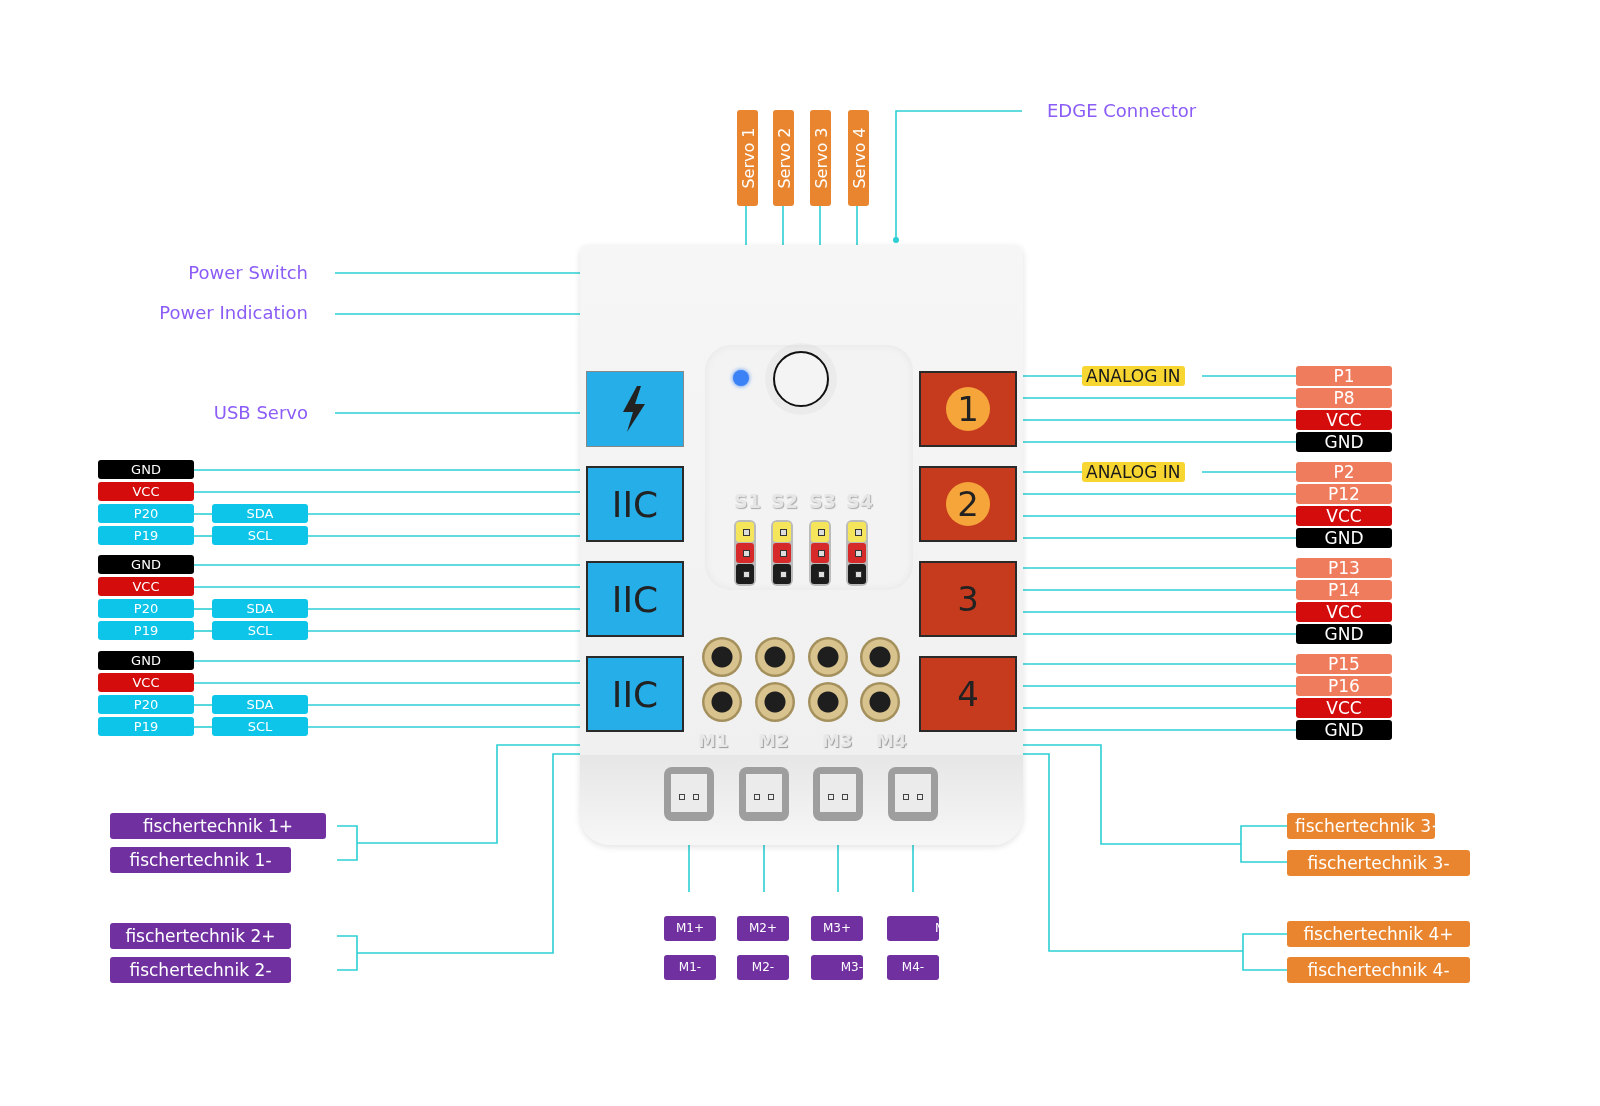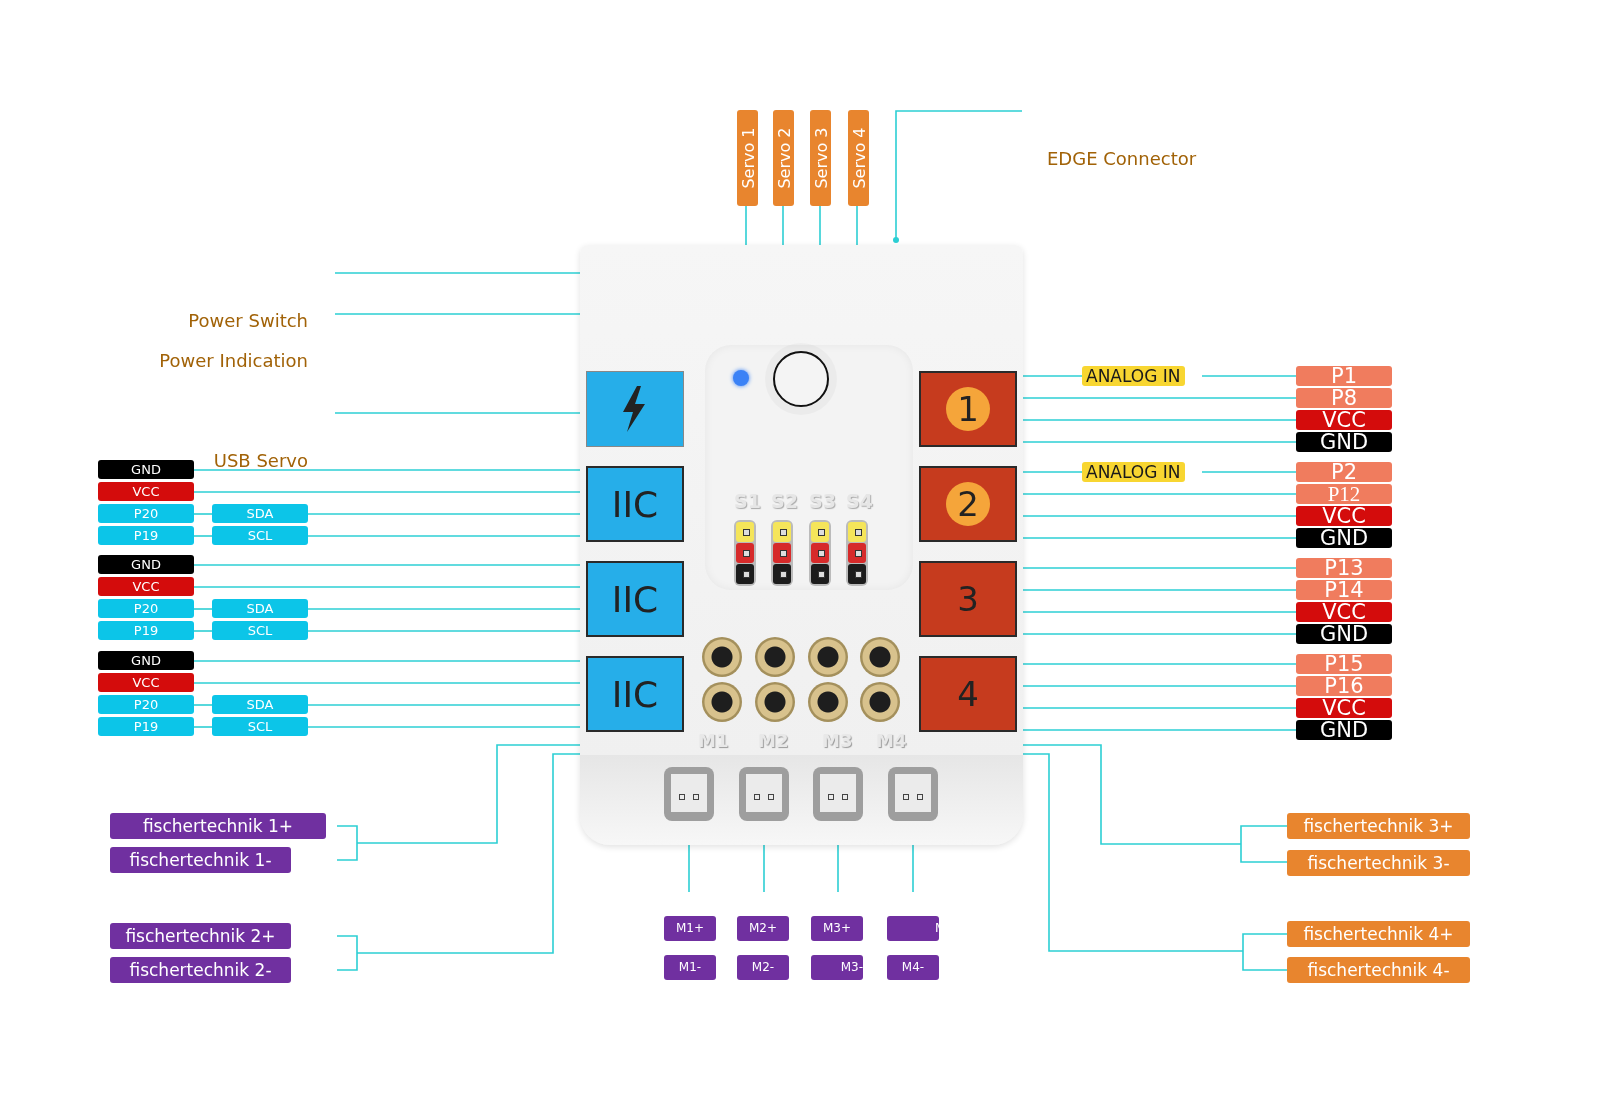--- a/index.html
+++ b/index.html
@@ -1,25 +1,25 @@
 <!DOCTYPE html>
 <html><head>
   <meta charset="utf-8">
   <style>
     html, body { margin: 0; padding: 0; background: #ffffff; }
     body { width: 1600px; height: 1106px; position: relative; overflow: hidden;
            font-family: "DejaVu Sans", sans-serif; }
     #wires { position: absolute; left: 0; top: 0; width: 1600px; height: 1106px; pointer-events: none; }
     .tag { position: absolute; color: #fff; text-align: center; border-radius: 3px;
            font-family: "DejaVu Sans", sans-serif; box-sizing: border-box; white-space: nowrap; }
-    .lbl { position: absolute; color: #a16207; font-size: 18px; white-space: nowrap;
-           font-family: "DejaVu Sans", sans-serif; margin-top: 48px; }
+    .lbl { position: absolute; color: #8b5cf6; font-size: 18px; white-space: nowrap;
+           font-family: "DejaVu Sans", sans-serif; }
     .lbl.right { text-align: right; }
     .pin-sm { width: 96px; height: 19px; line-height: 19px; font-size: 13px; }
-    .pin-lg { width: 96px; height: 20px; line-height: 20px; font-size: 21px; }
+    .pin-lg { width: 96px; height: 20px; line-height: 20px; font-size: 17px; }
     .servo { width: 21px; height: 96px; background: #e8852e; border-radius: 3px; }
     .servo span { position: absolute; left: 50%; top: 50%; transform: translate(-50%,-50%) rotate(-90deg);
                   color: #fff; font-size: 16px; white-space: nowrap; }
     .ft { height: 26px; line-height: 26px; font-size: 17px; padding: 0 8px; }
     .mtag { width: 52px; height: 25px; line-height: 25px; font-size: 12px; background: #7030a0; }
     .analog { background: #f8d631; color: #1a1a1a; font-size: 17px; height: 20px; line-height: 20px;
               padding: 0 4px; border-radius: 3px; }
 
     
     .board { position: absolute; left: 580px; top: 245px; width: 443px; height: 600px;
@@ -277,21 +277,21 @@
     <div class="tag pin-sm" style="left: 98px; top: 717px; background: rgb(12, 197, 232);">P19</div>
     <div class="tag pin-sm" style="left: 212px; top: 717px; background: rgb(12, 197, 232);">SCL</div>
   </div>
 
 <div id="io-tags">
     <div class="tag pin-lg" style="left: 1296px; top: 366px; background: rgb(240, 124, 94);">P1</div>
     <div class="tag pin-lg" style="left: 1296px; top: 388px; background: rgb(240, 124, 94);">P8</div>
     <div class="tag pin-lg" style="left: 1296px; top: 410px; background: rgb(212, 12, 12);">VCC</div>
     <div class="tag pin-lg" style="left: 1296px; top: 432px; background: rgb(0, 0, 0);">GND</div>
     <div class="tag pin-lg" style="left: 1296px; top: 462px; background: rgb(240, 124, 94);">P2</div>
-    <div class="tag pin-lg" style="left: 1296px; top: 484px; background: rgb(240, 124, 94); font-family: Liberation Serif, serif;">P12</div>
+    <div class="tag pin-lg" style="left: 1296px; top: 484px; background: rgb(240, 124, 94);">P12</div>
     <div class="tag pin-lg" style="left: 1296px; top: 506px; background: rgb(212, 12, 12);">VCC</div>
     <div class="tag pin-lg" style="left: 1296px; top: 528px; background: rgb(0, 0, 0);">GND</div>
     <div class="tag pin-lg" style="left: 1296px; top: 558px; background: rgb(240, 124, 94);">P13</div>
     <div class="tag pin-lg" style="left: 1296px; top: 580px; background: rgb(240, 124, 94);">P14</div>
     <div class="tag pin-lg" style="left: 1296px; top: 602px; background: rgb(212, 12, 12);">VCC</div>
     <div class="tag pin-lg" style="left: 1296px; top: 624px; background: rgb(0, 0, 0);">GND</div>
     <div class="tag pin-lg" style="left: 1296px; top: 654px; background: rgb(240, 124, 94);">P15</div>
     <div class="tag pin-lg" style="left: 1296px; top: 676px; background: rgb(240, 124, 94);">P16</div>
     <div class="tag pin-lg" style="left: 1296px; top: 698px; background: rgb(212, 12, 12);">VCC</div>
     <div class="tag pin-lg" style="left: 1296px; top: 720px; background: rgb(0, 0, 0);">GND</div>
@@ -306,16 +306,16 @@
 <div class="tag mtag" style="left:737px;top:955px;">M2-</div>
 <div class="tag mtag" style="left:811px;top:916px;">M3+</div>
 <div class="tag mtag" style="left:811px;top:955px;text-align:right;">M3-</div>
 <div class="tag mtag" style="left:887px;top:916px;padding-left:48px;">M4+</div>
 <div class="tag mtag" style="left:887px;top:955px;">M4-</div>
 
 <div class="tag ft" style="left:110px;top:813px;width:216px;background:#7030a0;">fischertechnik 1+</div>
 <div class="tag ft" style="left:110px;top:847px;width:181px;background:#7030a0;">fischertechnik 1-</div>
 <div class="tag ft" style="left:110px;top:923px;width:181px;background:#7030a0;">fischertechnik 2+</div>
 <div class="tag ft" style="left:110px;top:957px;width:181px;background:#7030a0;">fischertechnik 2-</div>
-<div class="tag ft" style="left:1287px;top:813px;width:183px;background:#e8852e;">fischertechnik 3+</div>
+<div class="tag ft" style="left:1287px;top:813px;width:148px;background:#e8852e;">fischertechnik 3+</div>
 <div class="tag ft" style="left:1287px;top:850px;width:183px;background:#e8852e;">fischertechnik 3-</div>
 <div class="tag ft" style="left:1287px;top:921px;width:183px;background:#e8852e;">fischertechnik 4+</div>
 <div class="tag ft" style="left:1287px;top:957px;width:183px;background:#e8852e;">fischertechnik 4-</div>
 
 </body></html>

